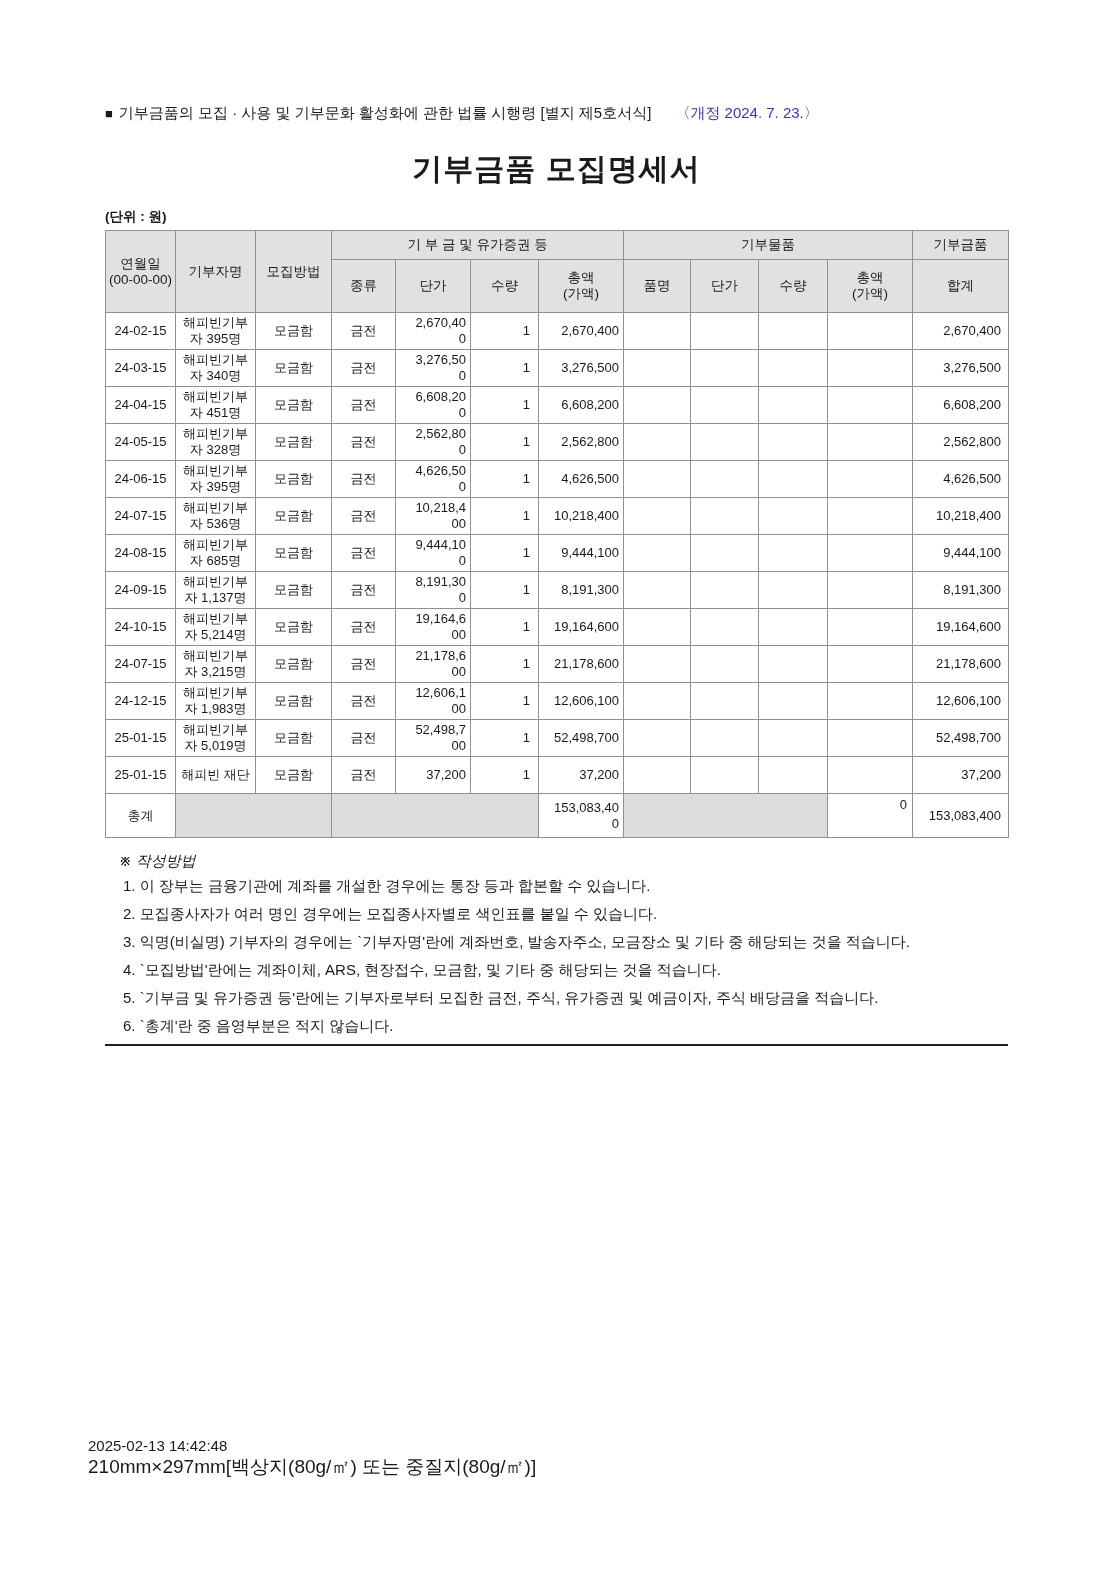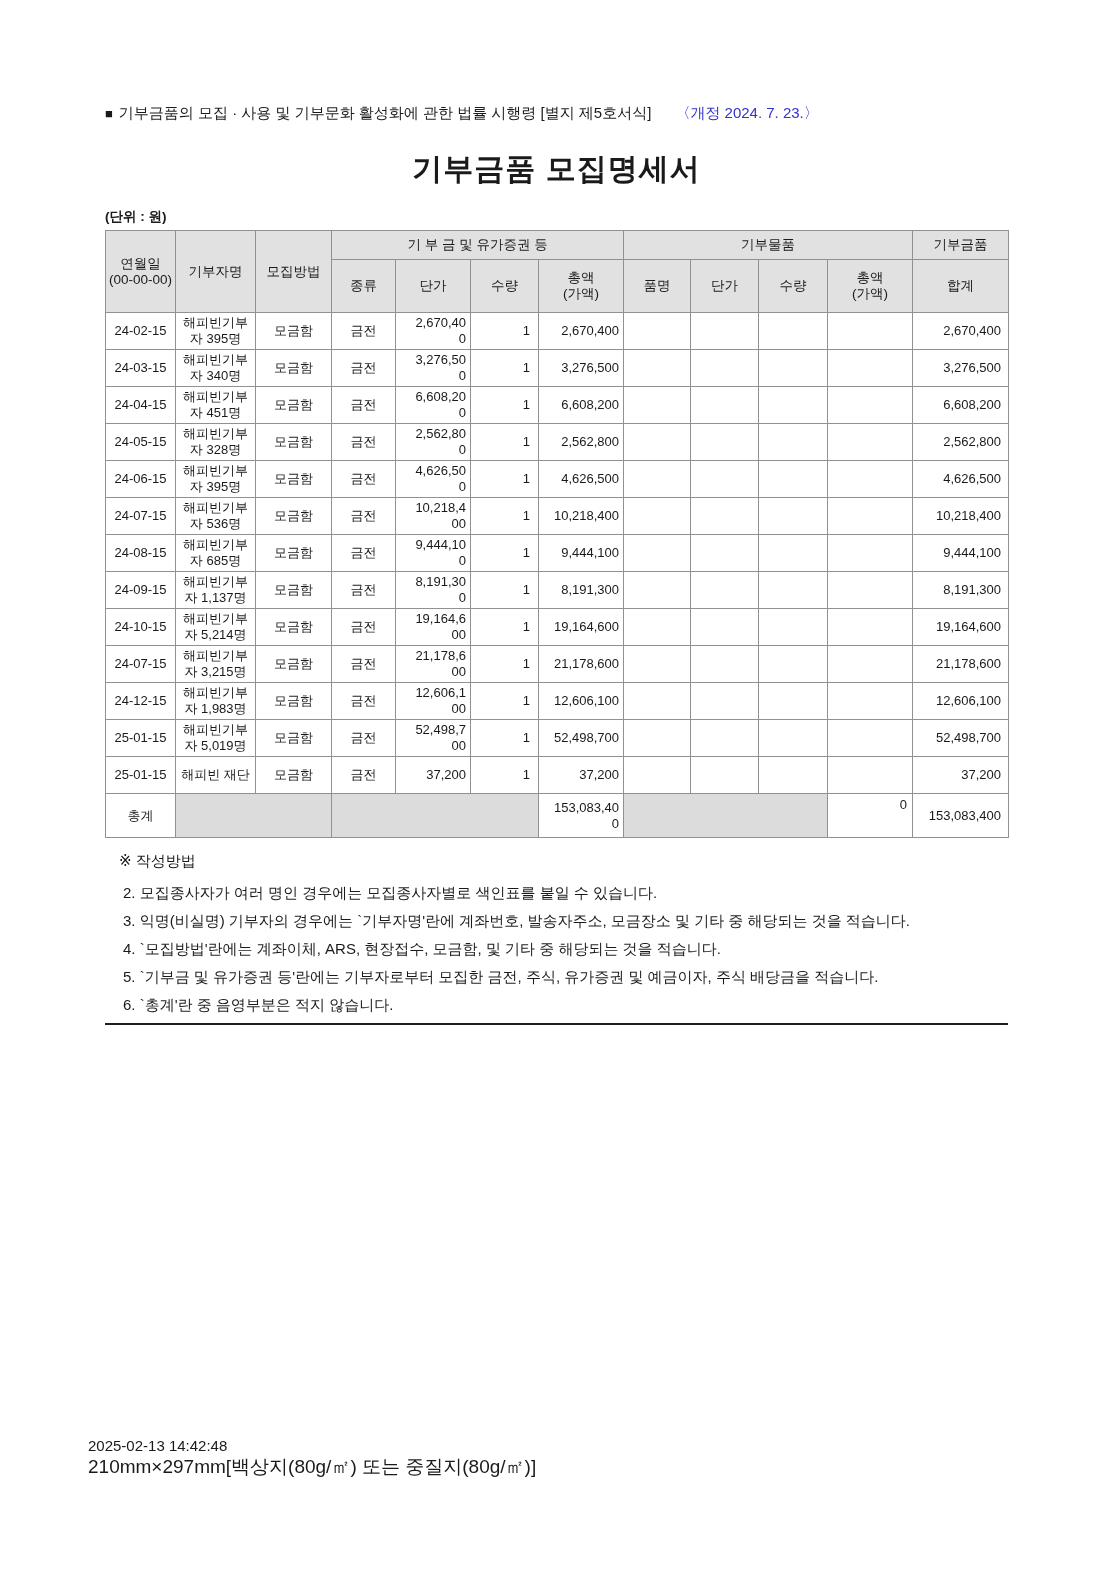--- a/index.html
+++ b/index.html
@@ -54,21 +54,21 @@
   td.c-unit{padding:1px 4px 1px 14px;word-break:break-all;}
   td.c-total{padding:1px 4px 1px 13px;word-break:break-all;}
   td.c-sum{padding:1px 7px 1px 2px;}
   tr.total-row{height:44px;}
   tr.total-row td{font-size:13px;}
   td.total-label{text-align:center;font-size:15px;padding:1px 2px;}
   td.shaded{background:var(--shaded-bg);}
   td.goods-total{vertical-align:top;padding-top:3px;}
 
   .notes{margin-top:12px;font-size:15px;}
-  .notes-heading{line-height:22px;margin-left:14px;margin-bottom:11px;}
+  .notes-heading{line-height:22px;margin-left:14px;margin-bottom:4px;font-style:italic;}
   .note-item{line-height:19px;margin:0 0 9px 18px;}
   .rule{margin-top:4px;border-bottom:2px solid #1f1f1f;width:903px;}
 
   .footer{
     position:absolute;left:88px;top:1437px;width:905px;
     display:flex;justify-content:space-between;align-items:flex-start;flex-direction:column;
   }
   .footer .ts{font-size:15px;}
   .footer .paper{font-size:19px;}
 </style>
@@ -316,20 +316,21 @@
           <td class="c-num c-total">153,083,400</td>
           <td colspan="3" class="shaded"></td>
           <td class="c-num goods-total">0</td>
           <td class="c-num c-sum">153,083,400</td>
         </tr>
       </tbody>
     </table>
 
     <div class="notes">
       <div class="notes-heading">※ 작성방법</div>
+      <div class="note-item">1.  이 장부는 금융기관에 계좌를 개설한 경우에는 통장 등과 합본할 수 있습니다.</div>
       <div class="note-item">2.  모집종사자가 여러 명인 경우에는 모집종사자별로 색인표를 붙일 수 있습니다.</div>
       <div class="note-item">3.  익명(비실명) 기부자의 경우에는 `기부자명'란에 계좌번호, 발송자주소, 모금장소 및 기타 중 해당되는 것을 적습니다.</div>
       <div class="note-item">4.  `모집방법'란에는 계좌이체, ARS, 현장접수, 모금함, 및 기타 중 해당되는 것을 적습니다.</div>
       <div class="note-item">5.  `기부금 및 유가증권 등'란에는 기부자로부터 모집한 금전, 주식, 유가증권 및 예금이자, 주식 배당금을 적습니다.</div>
       <div class="note-item">6.  `총계'란 중 음영부분은 적지 않습니다.</div>
       <div class="rule"></div>
     </div>
   </div>
 
   <div class="footer">

